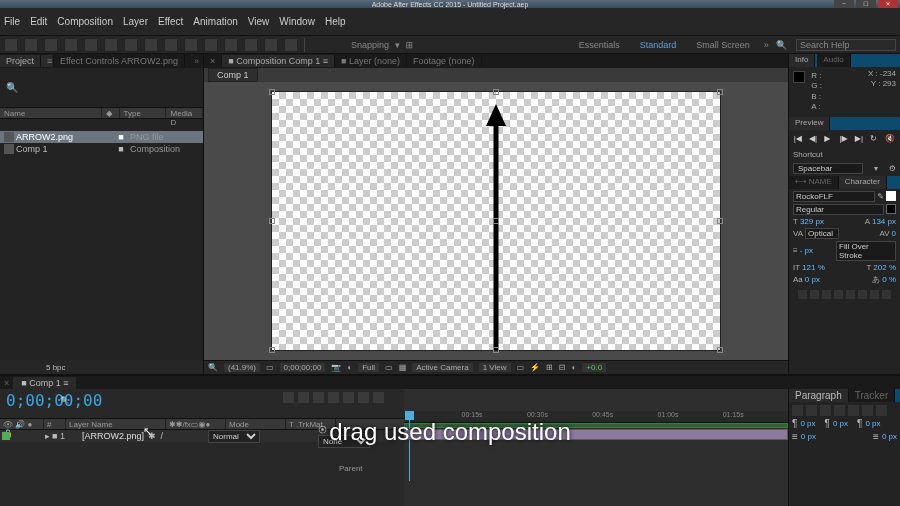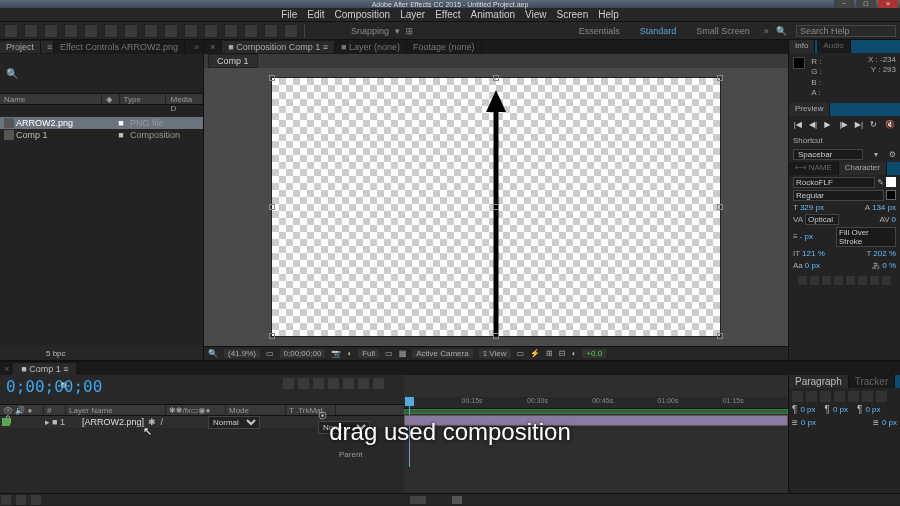--- a/index.html
+++ b/index.html
@@ -5,21 +5,21 @@
   * { box-sizing: border-box; margin: 0; padding: 0; font-family: "Segoe UI", Tahoma, sans-serif; }
   body { width: 900px; height: 506px; background: #1e1e1e; color: #bbb; font-size: 10px; overflow: hidden; position: relative; }
   
   
   .titlebar { height: 8px; background: linear-gradient(#5a6a7a,#3a4a5a); display:flex; align-items:center; justify-content:center; color:#ddd; font-size:7px; position:relative;}
   .titlebar .winbtns { position:absolute; right:2px; top:0; display:flex; gap:2px;}
   .titlebar .winbtn { width:20px; height:8px; background:#444; font-size:6px; text-align:center;}
   .titlebar .close { background:#a33;}
   
   
-  .menubar { height: 14px; background:#262626; display:flex; align-items:center; padding:0 4px; gap:10px; color:#ccc; font-size:10px; border-bottom:1px solid #111;justify-content:center;}
+  .menubar { height: 28px; background:#262626; display:flex; align-items:center; padding:0 4px; gap:10px; color:#ccc; font-size:10px; border-bottom:1px solid #111;}
   .menubar span { cursor:default; }
   
   
   .toolbar { height: 18px; background:#262626; display:flex; align-items:center; padding:0 4px; gap:6px; border-bottom:1px solid #111; color:#888; font-size:9px;}
   .toolbar .tool-icon { width:14px; height:14px; background:#3a3a3a; border:1px solid #222; }
   .toolbar .divider { width:1px; height:14px; background:#444; }
   .toolbar .snapping { margin-left:40px; }
   .toolbar .right-area { margin-left:auto; display:flex; align-items:center; gap:8px;}
   .toolbar .ws { padding:1px 6px; color:#888; }
   .toolbar .ws.active { color:#5aa0d8; }
@@ -148,21 +148,21 @@
 </div>
 
 <div class="menubar">
   <span>File</span>
   <span>Edit</span>
   <span>Composition</span>
   <span>Layer</span>
   <span>Effect</span>
   <span>Animation</span>
   <span>View</span>
-  <span>Screen</span>
+  <span>Window</span>
   <span>Help</span>
 </div>
 
 <div class="toolbar">
   <div class="tool-icon"></div>
   <div class="tool-icon"></div>
   <div class="tool-icon"></div>
   <div class="tool-icon"></div>
   <div class="tool-icon"></div>
   <div class="tool-icon"></div>

